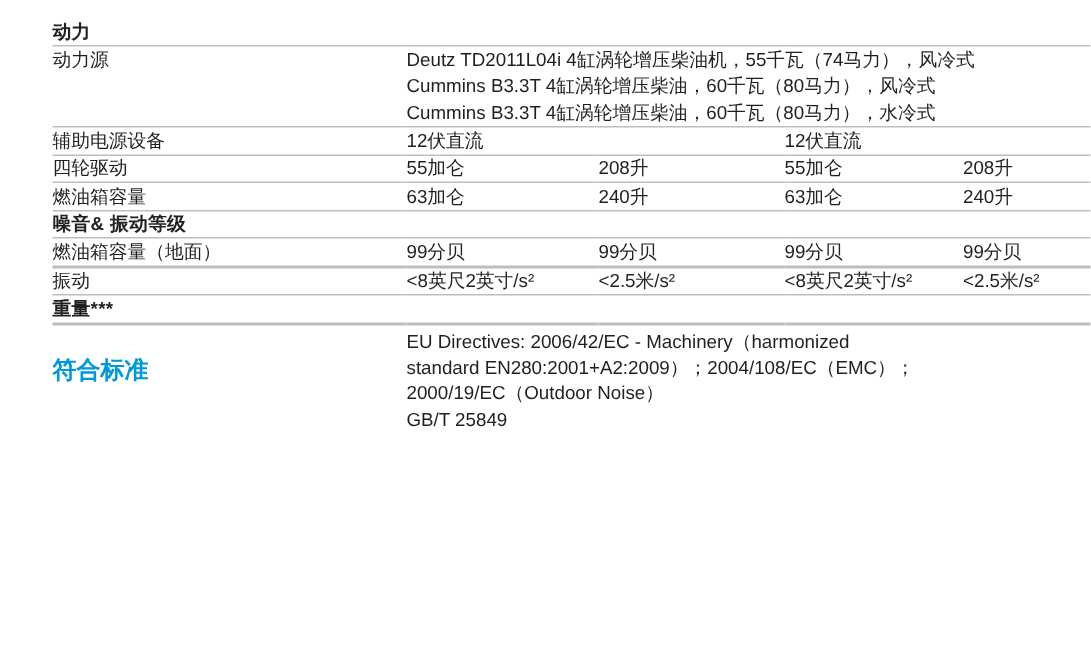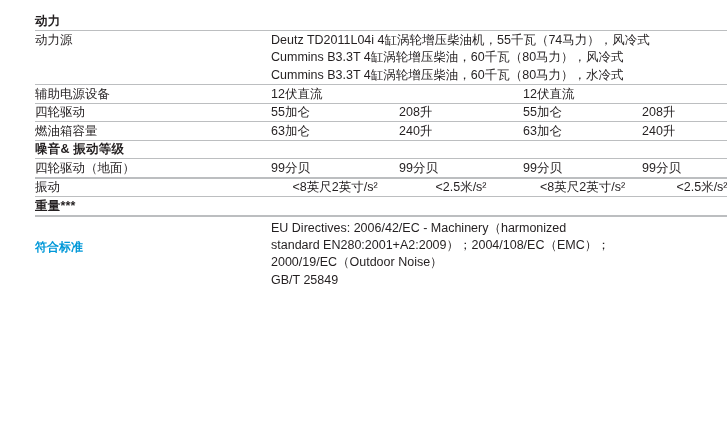--- a/index.html
+++ b/index.html
@@ -58,21 +58,21 @@
 
   .label { padding-left: 6px; padding-top: 2px; padding-bottom: 2px; }
   .val { padding-top: 2px; padding-bottom: 2px; padding-right: 4px; }
 
   .multiline .val { line-height: 17.5px; }
 
   .std-block {
     line-height: 17.5px;
   }
   .gbt { padding-top: 1px; }
-  .nowrap { white-space: nowrap; text-align: center; }
+  .nowrap { white-space: nowrap; }
   .engines div { white-space: nowrap; }
 </style>
 </head>
 <body>
 
 <div id="sheet">
   <table class="spec">
     <colgroup>
       <col class="c0">
         <col class="c1">
@@ -135,21 +135,21 @@
         </tr>
 
     <tr class="section-title">
       <td colspan="5">噪音&amp; 振动等级</td>
     </tr>
     <tr class="rule">
           <td colspan="5"></td>
         </tr>
 
     <tr>
-      <td class="label">四轮驱动（地面）</td>
+      <td class="label">燃油箱容量（地面）</td>
       <td class="val">99分贝</td>
       <td class="val">99分贝</td>
       <td class="val">99分贝</td>
       <td class="val">99分贝</td>
     </tr>
     <tr class="rule">
           <td colspan="5"></td>
         </tr>
 
     <tr class="rule">
@@ -173,21 +173,21 @@
     <tr class="rule">
           <td colspan="5"></td>
         </tr>
 
     <tr class="rule">
           <td colspan="5"></td>
         </tr>
 
     <tr>
       <td class="label" style="padding-top:22px;">
-        <span style="color:#0098d8;font-size:12px;font-weight:bold;">符合标准</span>
+        <span style="color:#0098d8;font-size:16px;font-weight:bold;">符合标准</span>
       </td>
       <td class="val std-block" colspan="4" style="padding-top:3px;">
         <div>EU Directives: 2006/42/EC - Machinery（harmonized</div>
         <div>standard EN280:2001+A2:2009）；2004/108/EC（EMC）；</div>
         <div>2000/19/EC（Outdoor Noise）</div>
         <div class="gbt">GB/T 25849</div>
       </td>
     </tr>
   </tbody>
     </table>

